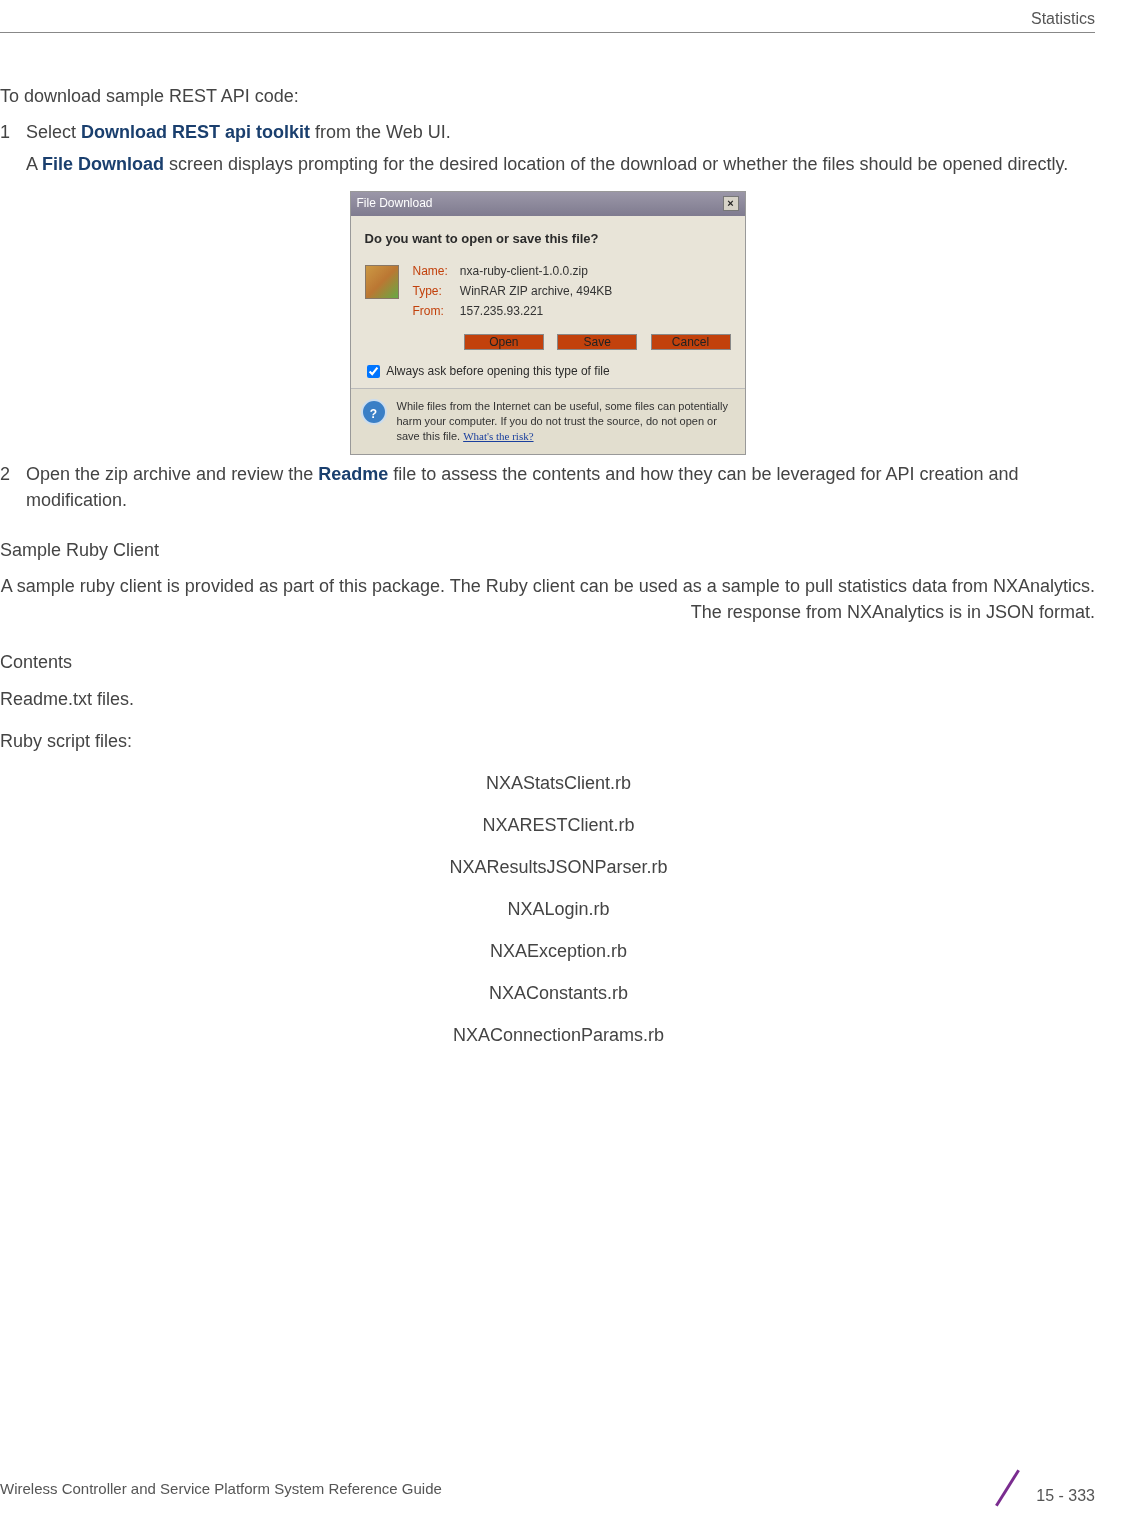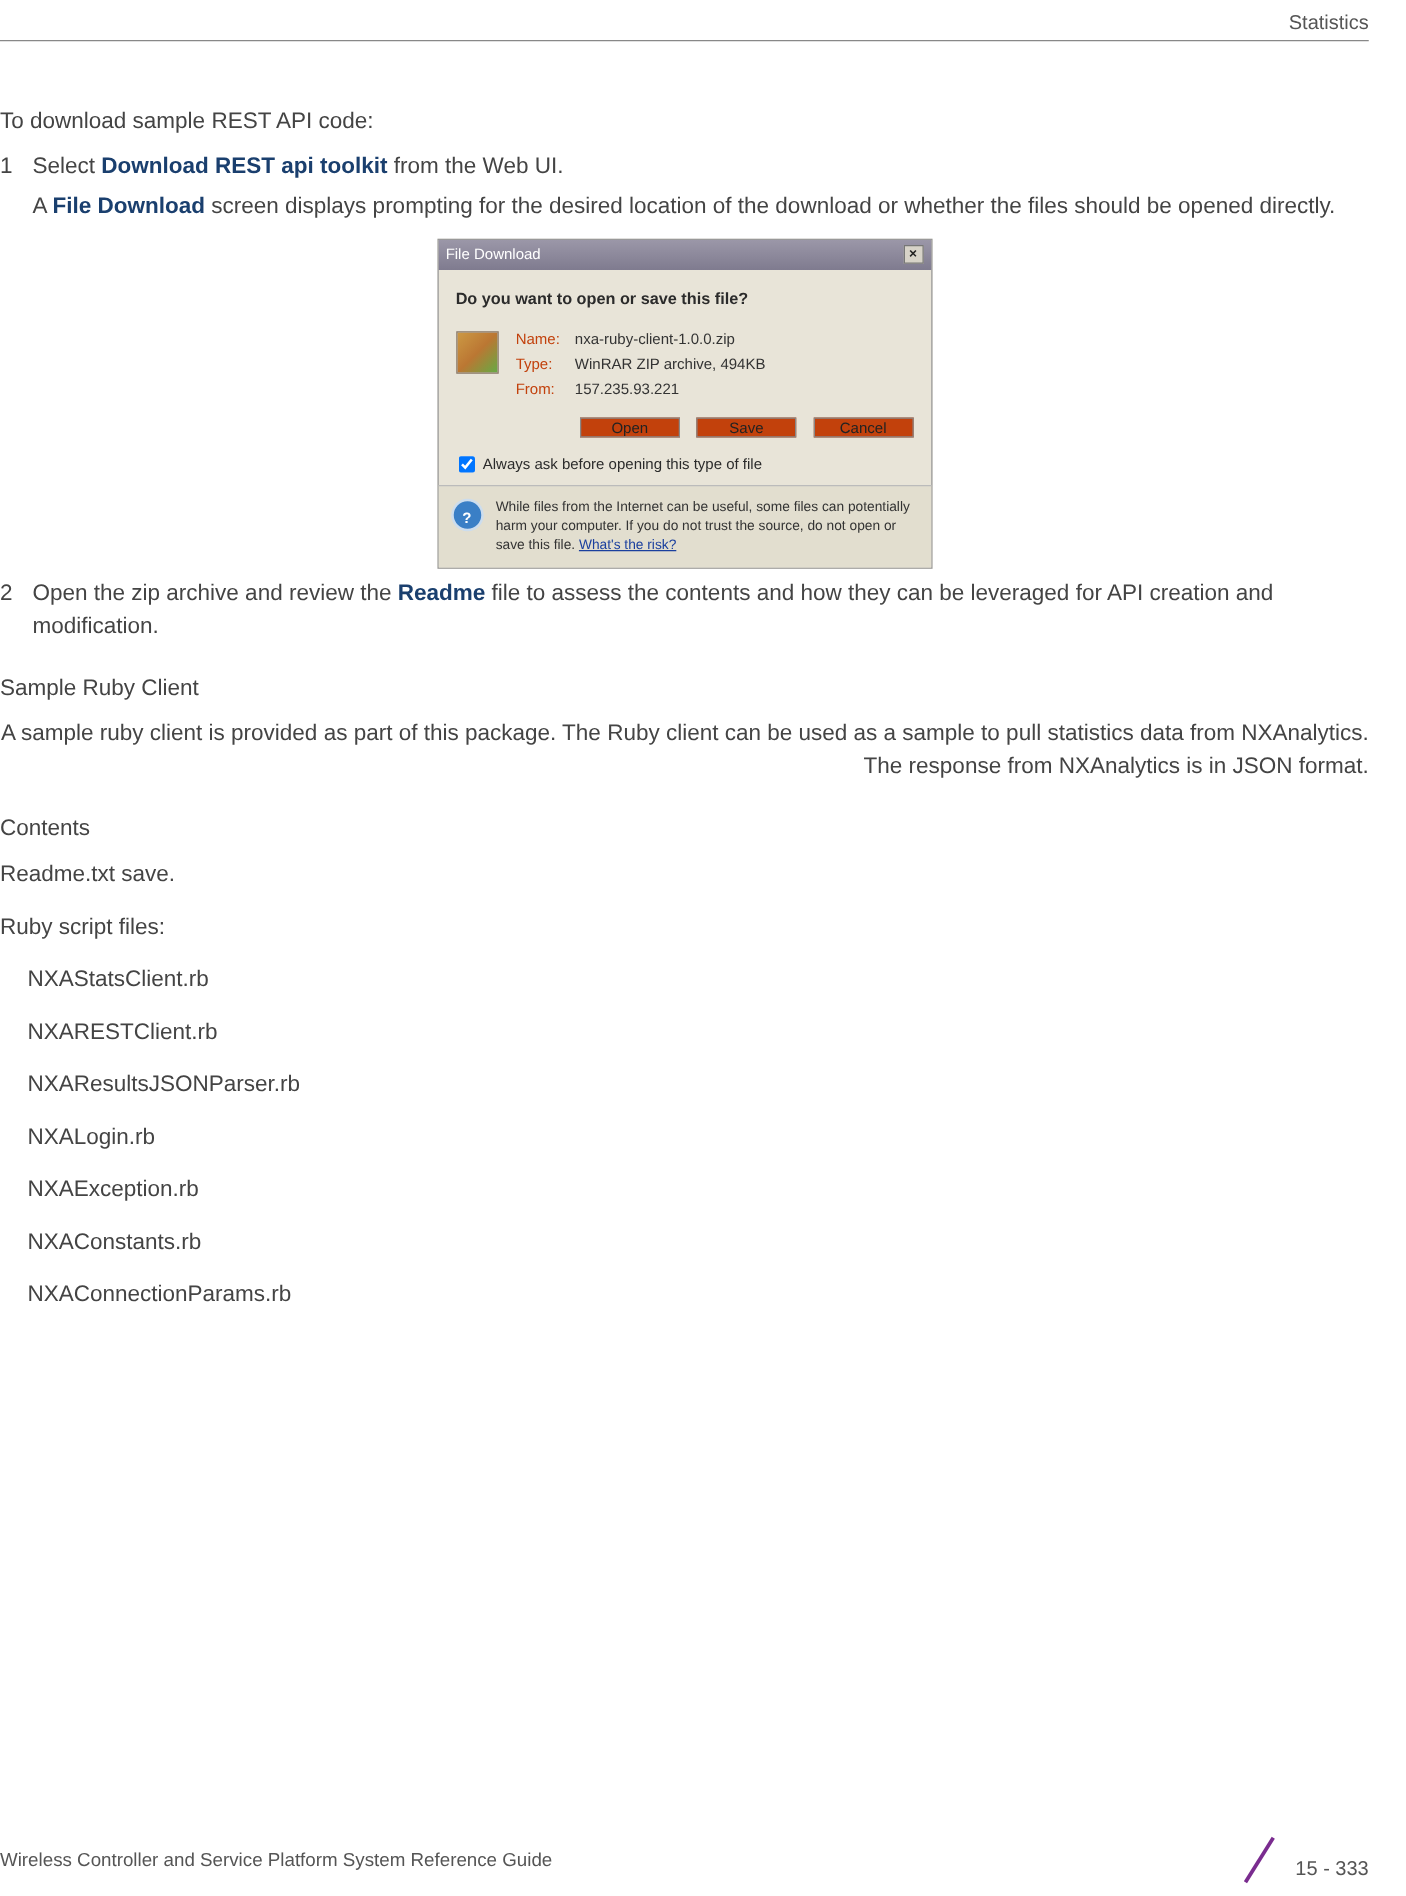--- a/index.html
+++ b/index.html
@@ -107,29 +107,29 @@
     border-radius: 50%;
     background: #3a7fc6;
     color: #fff;
     font-weight: bold;
     text-align: center;
     line-height: 26px;
     border: 2px solid #cde;
     flex-shrink: 0;
   }
   .dialog .warnbox .wt { font-size: 11px; color: #333; line-height: 1.35; }
-  .dialog .warnbox .wt .lnk { color: #1a3f9e; text-decoration: underline; }
+  .dialog .warnbox .wt .lnk { color: #1a3f9e; text-decoration: underline; font-family: Liberation Serif, serif; }
 
   .fig-caption { text-align: center; font-size: 16px; color: #555; margin: 6px 0 8px 0; }
   .fig-caption .fbold { font-weight: bold; color: #222; letter-spacing: -0.3px;}
   .fig-caption .fitalic { font-style: italic; color: #6b6b6b; }
 
   .section-head { margin-top: 24px; margin-bottom: 34px; }
   .para-block { margin-bottom: 34px; text-align: right; }
-  .file-list { margin-left: 22px; }
+  .file-list { margin-left: 22px; text-align: center; }
   .file-list p { margin-bottom: 16px; }
 
   .footer {
     position: absolute;
     bottom: 12px;
     left: 0;
     width: 1125px;
     padding: 0 30px 0 0;
   }
   .footer .fline { display: flex; justify-content: space-between; align-items: center; }
@@ -211,21 +211,21 @@
       <span>Open the zip archive and review the </span><span class="bold-blue">Readme</span><span> file to assess the contents and how they can be leveraged for API creation and modification.</span>
     </div>
   </div>
 
   <p class="section-head">Sample Ruby Client</p>
 
   <p class="para-block">A sample ruby client is provided as part of this package. The Ruby client can be used as a sample to pull statistics data from NXAnalytics. The response from NXAnalytics is in JSON format.</p>
 
   <p class="section-head">Contents</p>
 
-  <p style="margin-bottom:16px">Readme.txt save.</p>
+  <p style="margin-bottom:16px">Readme.txt files.</p>
   <p style="margin-bottom:16px">Ruby script files:</p>
 
   <div class="file-list">
     <p>NXAStatsClient.rb</p>
     <p>NXARESTClient.rb</p>
     <p>NXAResultsJSONParser.rb</p>
     <p>NXALogin.rb</p>
     <p>NXAException.rb</p>
     <p>NXAConstants.rb</p>
     <p>NXAConnectionParams.rb</p>

